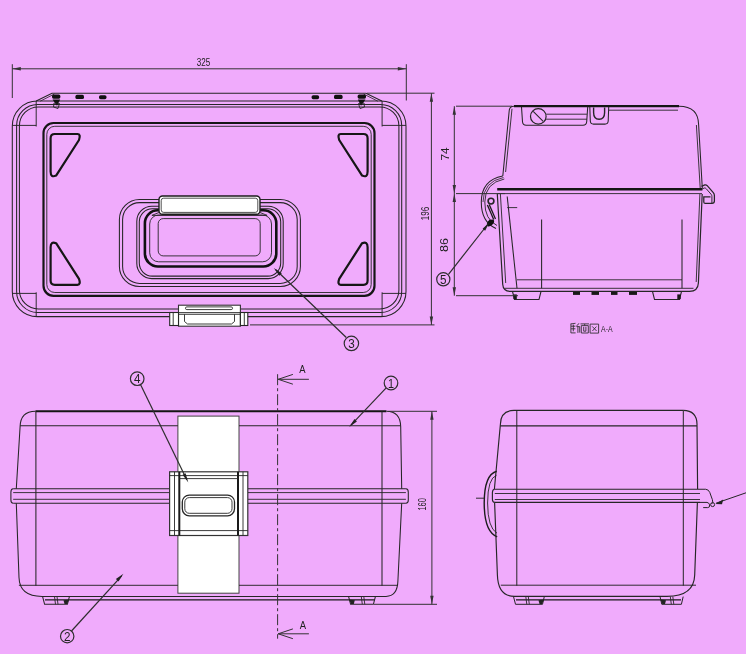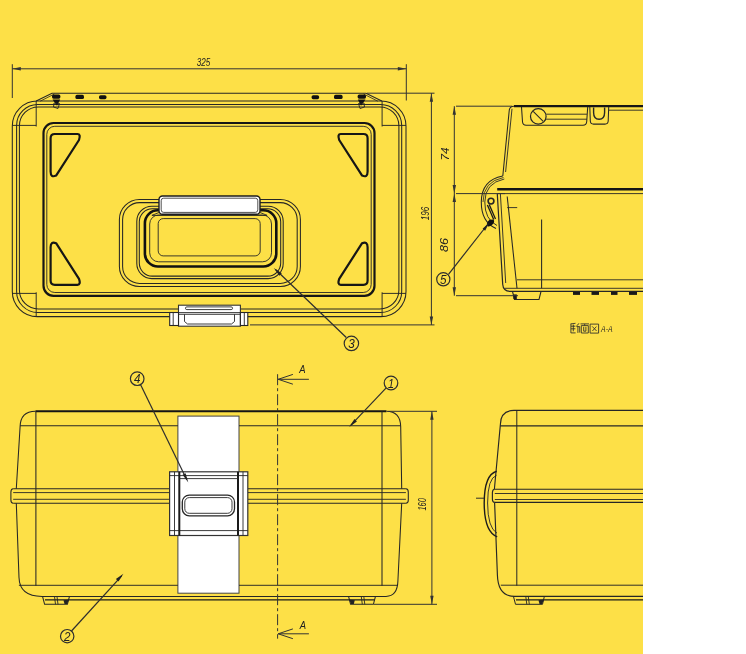--- a/index.html
+++ b/index.html
@@ -1,16 +1,16 @@
 <!DOCTYPE html>
 <html><head>
 <meta charset="utf-8">
 <style>
 html,body{margin:0;padding:0;background:#fff;}
-#c{position:relative;width:643px;height:654px;background:#fde047;overflow:hidden;font-style:italic;}
+#c{position:relative;width:746px;height:654px;background:#f0abfc;overflow:hidden;}
 svg{position:absolute;left:0;top:0;}
 text{font-family:"Liberation Sans",sans-serif;fill:#222;}
 </style>
 </head>
 <body>
 <div id="c">
 <svg width="746" height="654" viewBox="0 0 746 654">
 <g id="view-top" fill="none" stroke="#262626" stroke-width="1.05">
 
 <rect x="12.3" y="101" width="393.7" height="215.6" rx="25" ry="25"></rect>

